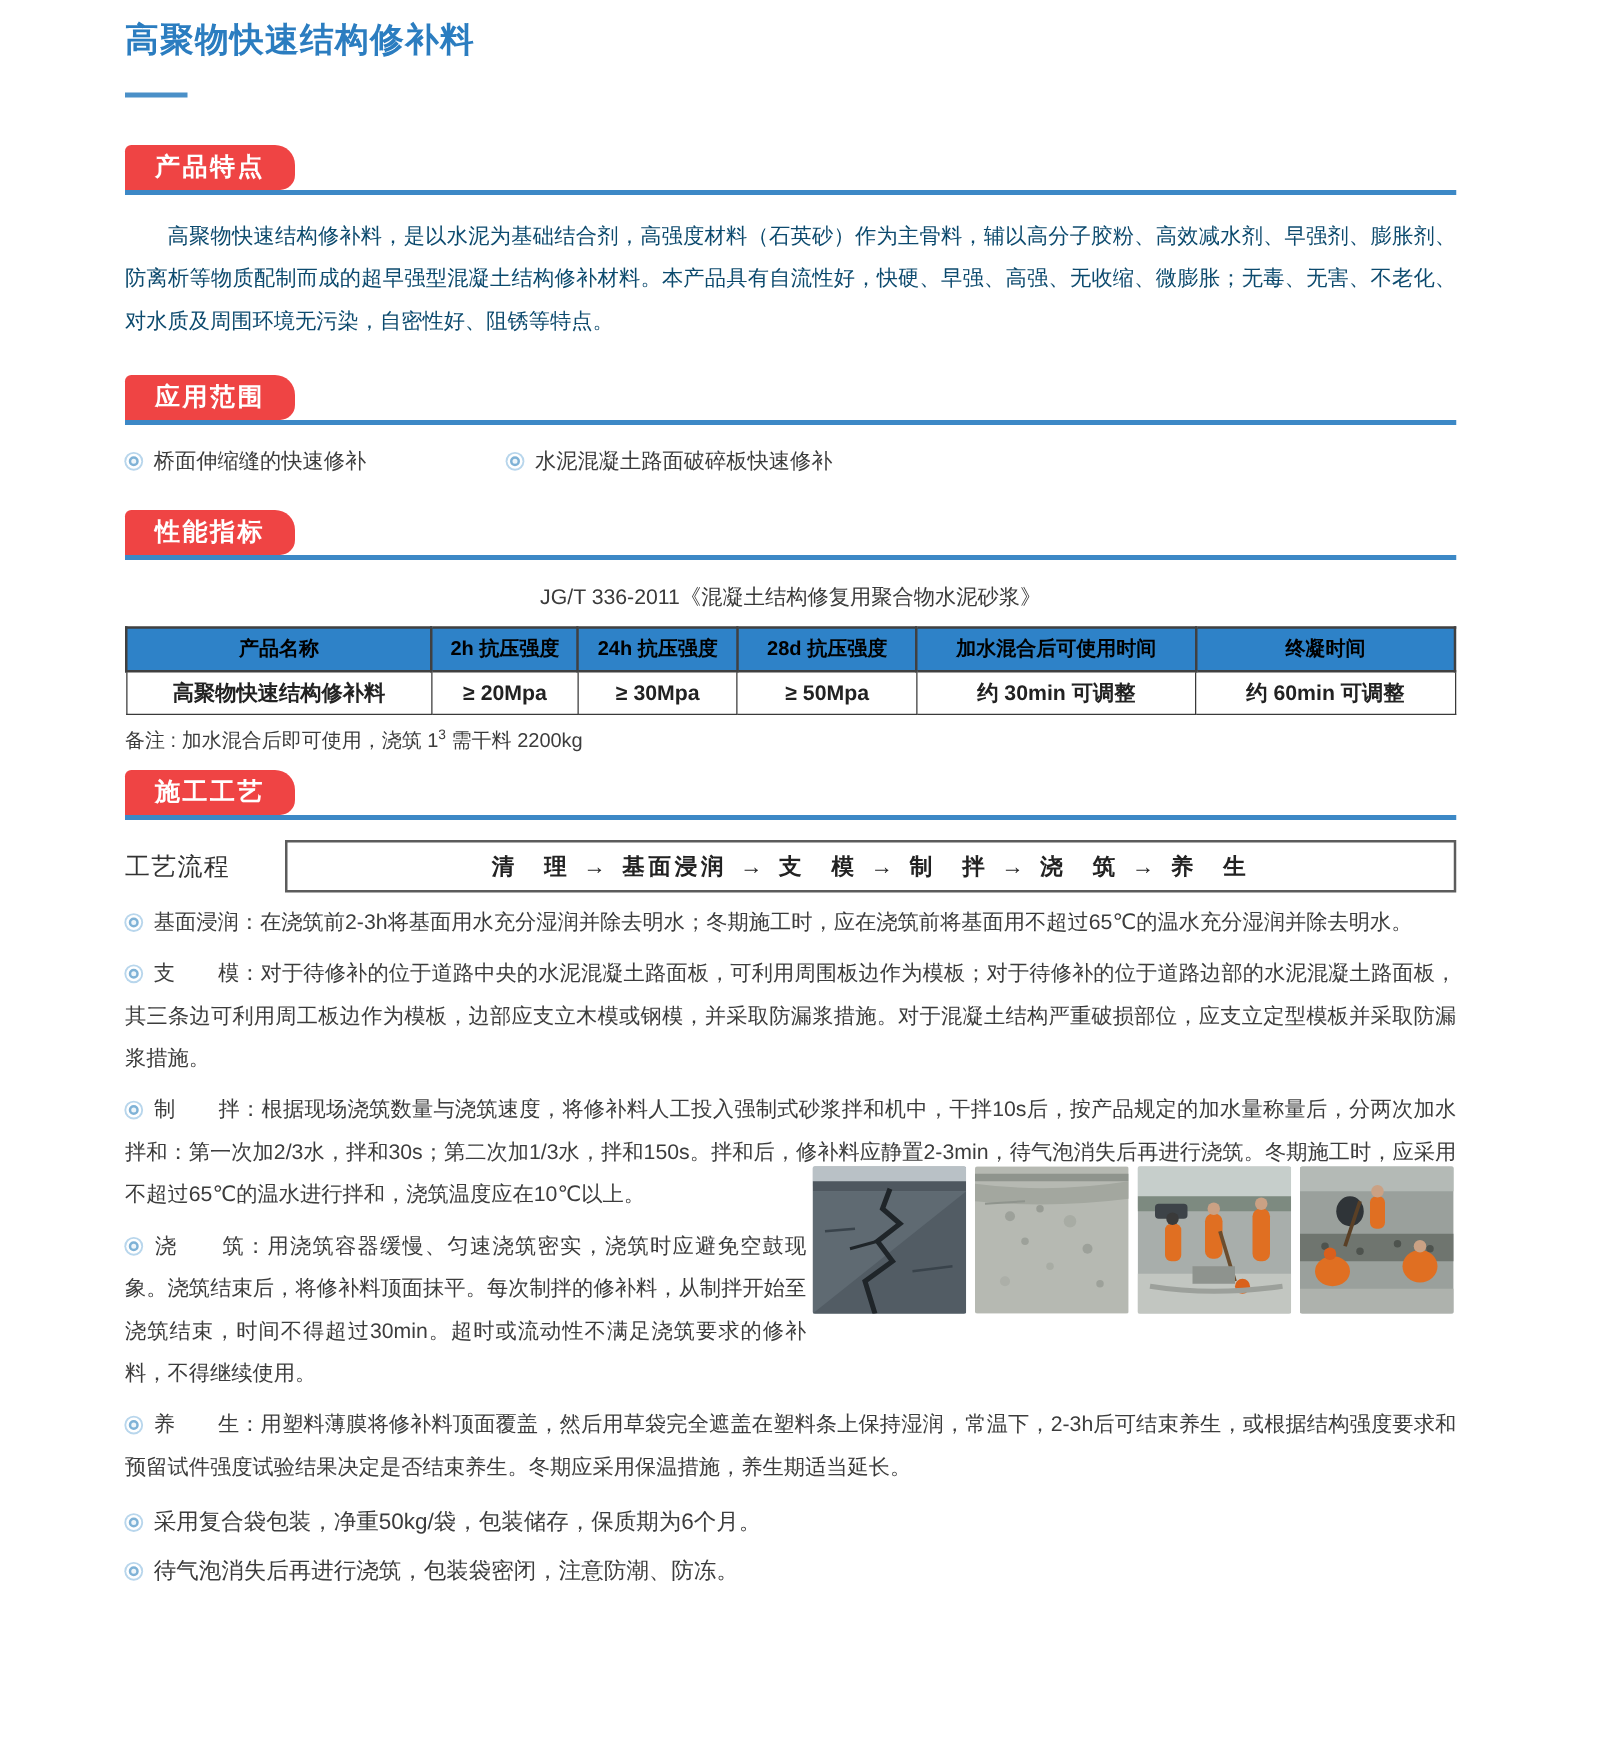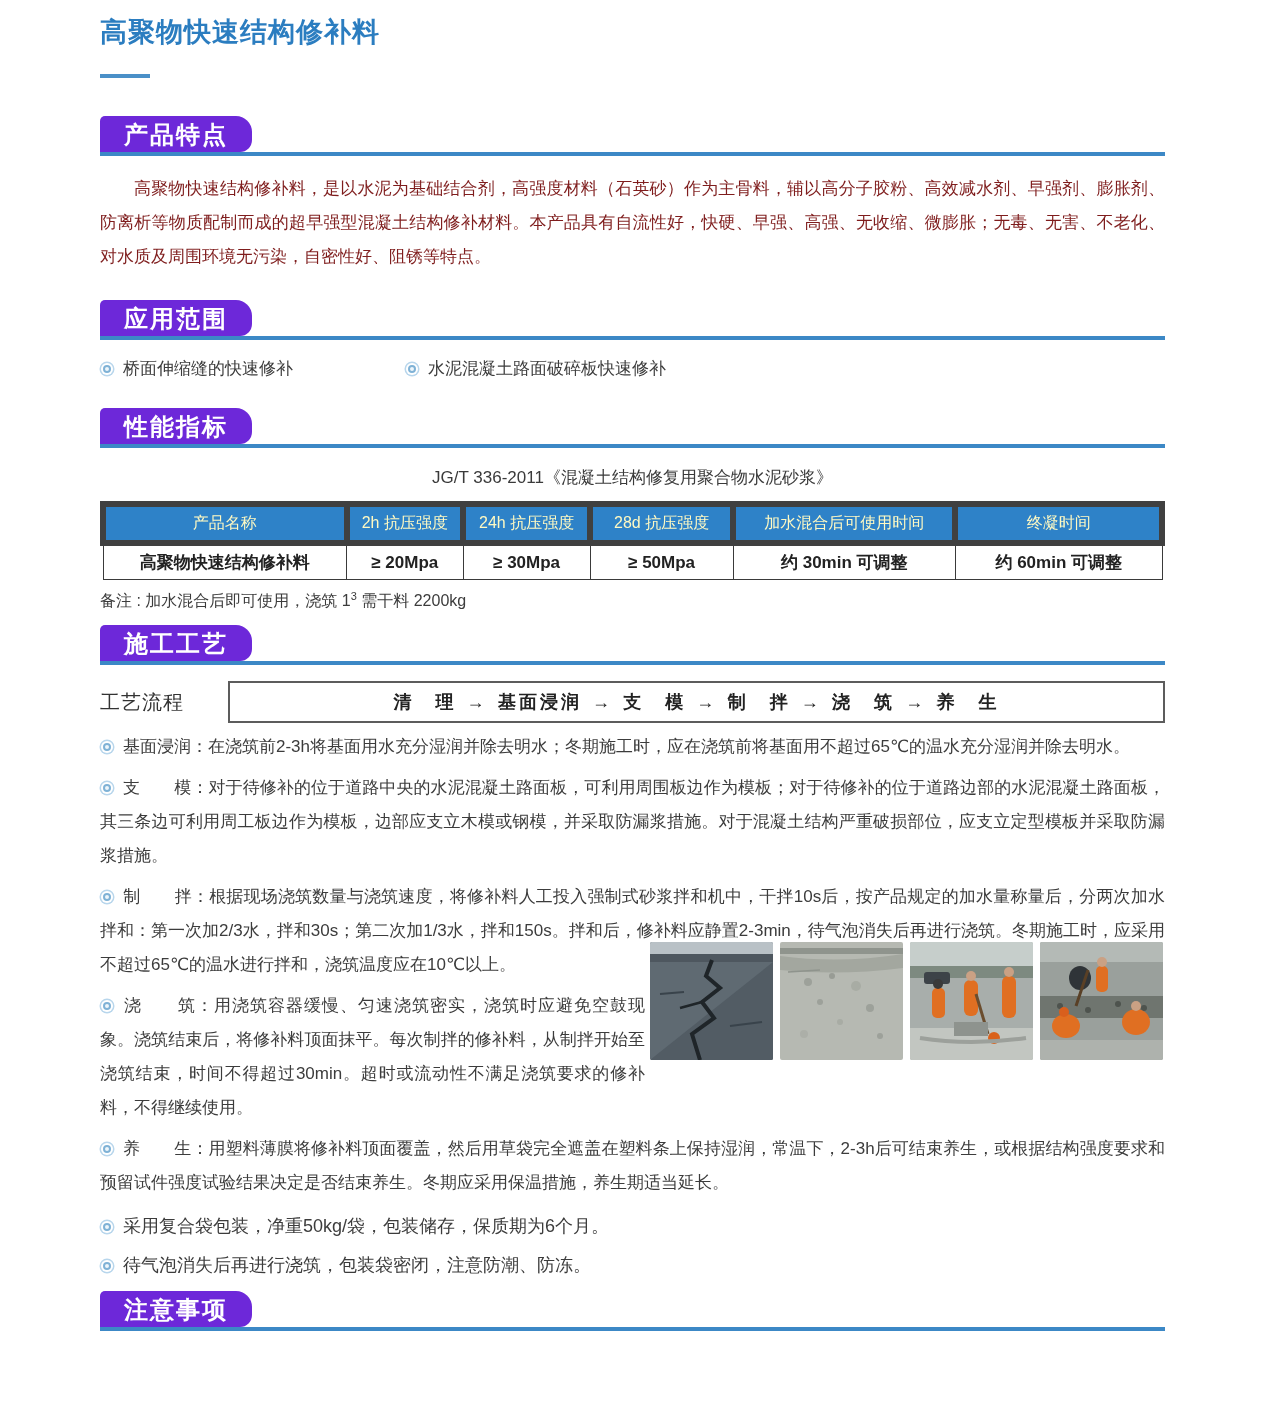--- a/index.html
+++ b/index.html
@@ -11,47 +11,47 @@
   }
   .content { padding:14px 114px 16px 100px; position:relative; }
 
   
   .page-title { font-size:27px; font-weight:bold; color:#2b7dc0; letter-spacing:1px; }
   .title-underline { width:50px; height:4px; background:#4a90c8; margin-top:24px; }
 
   
   .sec-head { border-bottom:4px solid #3c88c6; line-height:0; }
   .sec-tab {
-    display:inline-block; background:#6d28d9; color:#fff;
-    font-size:24px; font-weight:bold; letter-spacing:2px; line-height:23px;
+    display:inline-block; background:#ef4444; color:#fff;
+    font-size:20px; font-weight:bold; letter-spacing:2px; line-height:23px;
     padding:7px 24px 6px 24px; border-radius:5px 16px 12px 0;
   }
   .mt-lg { margin-top:38px; }
   .mt-md { margin-top:26px; }
   .mt-sm { margin-top:13px; }
 
   
   .para {
     margin:16px 0 0 0; font-size:17px; line-height:34px;
-    text-align:justify; text-indent:2em; color:#7f1d1d;
+    text-align:justify; text-indent:2em; color:#0c4a6e;
   }
   .ring {
     display:inline-block; width:8px; height:8px; border:2px solid #7fb2d6;
     border-radius:50%; box-shadow:0 0 0 2px #fff, 0 0 0 3.5px #b8d6ec;
     margin:0 12px 0 3px; vertical-align:1px; background:#eef6fb;
   }
   .bullets-row { display:flex; margin-top:16px; font-size:17px; line-height:26px; }
   .app-item-1 { flex:0 0 305px; }
 
   
   .caption { text-align:center; margin-top:18px; font-size:17px; color:#3a3a3a; }
   table.perf { width:100%; border-collapse:collapse; margin-top:12px; }
   table.perf th {
-    background:#2e82c8; color:#fef9c3; font-weight:normal; font-size:16px;
-    padding:6px 4px; border:6px solid #404040; text-align:center;
+    background:#2e82c8; color:#000000; font-weight:bold; font-size:16px;
+    padding:6px 4px; border:2px solid #404040; text-align:center;
   }
   table.perf td {
     font-size:17px; font-weight:bold; color:#222; text-align:center;
     padding:5px 4px; border:1px solid #3a3a3a; background:#fff;
   }
   .col-name { width:23%; } .col-2h { width:11%; } .col-24h { width:12%; }
   .col-28d { width:13.5%; } .col-use { width:21%; } .col-final { width:19.5%; }
   .tbl-note { margin-top:10px; font-size:16px; color:#3c3c3c; }
   .tbl-note sup { font-size:11px; }
 
@@ -208,17 +208,14 @@
       </span>
     </span>
   </p>
 
   <p class="step step-narrow"><span class="ring"></span><span>浇　　筑：用浇筑容器缓慢、匀速浇筑密实，浇筑时应避免空鼓现象。浇筑结束后，将修补料顶面抹平。每次制拌的修补料，从制拌开始至浇筑结束，时间不得超过30min。超时或流动性不满足浇筑要求的修补料，不得继续使用。</span></p>
   <p class="step"><span class="ring"></span><span>养　　生：用塑料薄膜将修补料顶面覆盖，然后用草袋完全遮盖在塑料条上保持湿润，常温下，2-3h后可结束养生，或根据结构强度要求和预留试件强度试验结果决定是否结束养生。冬期应采用保温措施，养生期适当延长。</span></p>
 
   <div class="pack-item"><span class="ring"></span><span>采用复合袋包装，净重50kg/袋，包装储存，保质期为6个月。</span></div>
   <div class="pack-item"><span class="ring"></span><span>待气泡消失后再进行浇筑，包装袋密闭，注意防潮、防冻。</span></div>
 
-  <div class="sec-head mt-sm">
-    <span class="sec-tab">注意事项</span>
-  </div>
 
 </div>
 
 </body></html>

